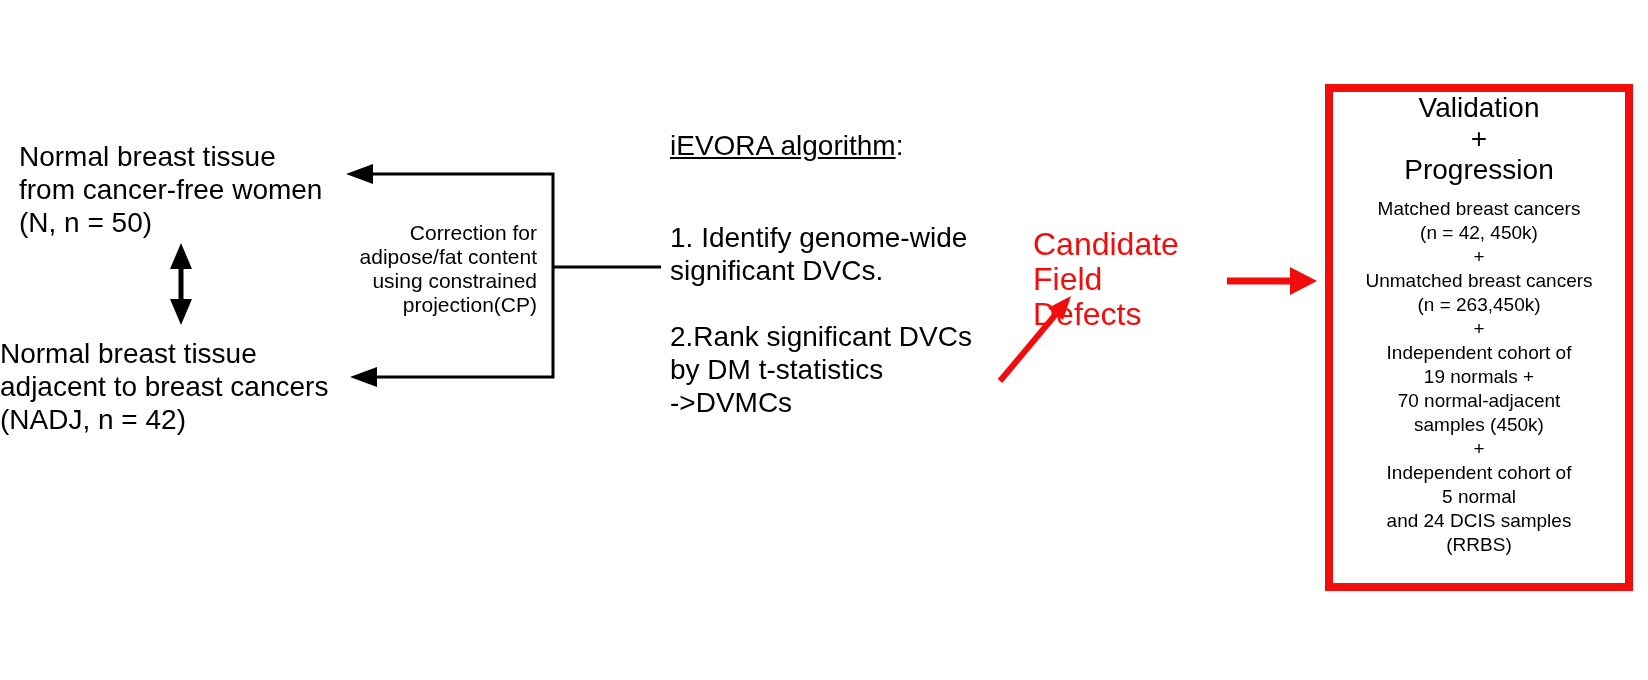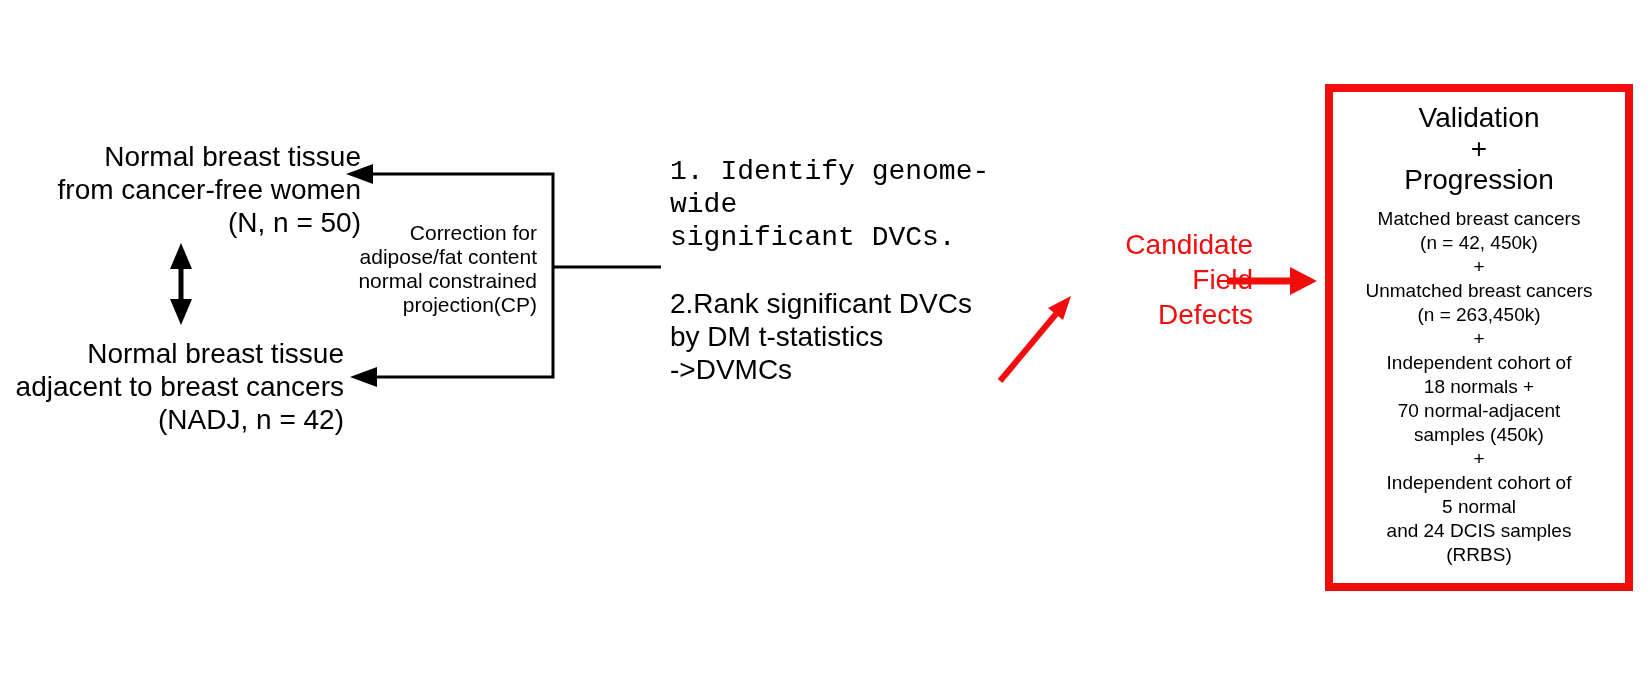--- a/index.html
+++ b/index.html
@@ -15,57 +15,56 @@
   .lines-layer {
     position: absolute;
     left: 0; top: 0;
     width: 1648px; height: 680px;
     pointer-events: none;
   }
   .txt {
     position: absolute;
     white-space: pre-line;
   }
-  .center { text-align: right; }
+  .center { text-align: left; }
   .right  { text-align: right; }
 
   
   .cohort-top    { left: 19px;  top: 140px; width: 342px; font-size: 28px; line-height: 33px; }
   .cohort-bottom { left: 0px;   top: 337px; width: 344px; font-size: 28px; line-height: 33px; }
 
   
   .assay-label   { left: 207px; top: 254px; font-size: 21px; line-height: 24px; }
   .correction    { left: 307px; top: 221px; width: 230px; font-size: 21px; line-height: 24px; }
 
   
   .algorithm { left: 670px; top: 96px; width: 320px; font-size: 28px; line-height: 33px; }
   .algo-title { white-space: pre-line; }
   .algo-title .u { text-decoration: underline; }
   .algo-step { white-space: pre-line; }
-  .algo-step.s1 { margin-top: 26px; font-family: Liberation Mono, monospace; }
+  .algo-step.s1 { margin-top: 26px; }
   .algo-step.s2 { }
   .algo-step.s3 { margin-top: 16px; }
 
   
   .candidate {
     left: 1033px; top: 227px; width: 220px;
-    font-size: 28px; line-height: 35px;
+    font-size: 32px; line-height: 35px;
     color: var(--red, #f20d0d);
   }
 
   
   .validation-box {
     position: absolute;
     left: 1325px; top: 84px;
     width: 308px; height: 507px;
     border: 8px solid var(--red, #f20d0d);
     box-sizing: border-box;
   }
   .box-title {
-    margin-top: 10px;
     font-size: 28px; line-height: 31px;
     text-align: center; white-space: pre-line;
   }
   .box-body {
     margin-top: 12px;
     font-size: 19px; line-height: 24px;
     text-align: center; white-space: pre-line;
   }
 </style>
 </head>
@@ -103,24 +102,25 @@
 from cancer-free women
 (N, n = 50)</div>
 
 
   <div class="txt center cohort-bottom">Normal breast tissue
 adjacent to breast cancers
 (NADJ, n = 42)</div>
 
   <div class="txt right correction">Correction for
 adipose/fat content
-normal constrained
+using constrained
 projection(CP)</div>
 
   <div class="txt algorithm">
+    <div class="algo-title"><span class="u">iEVORA algorithm</span><span>:</span></div>
     <div class="algo-step s1">1. Identify genome-wide
 significant DVCs.</div>
     <div class="algo-step s2">2.Rank significant DVCs
 by DM t-statistics
 -&gt;DVMCs</div>
   </div>
 
   <div class="txt center candidate">Candidate
 Field
 Defects</div>
@@ -129,21 +129,21 @@
     <div class="box-title">Validation
 +
 Progression</div>
     <div class="box-body">Matched breast cancers
 (n = 42, 450k)
 +
 Unmatched breast cancers
 (n = 263,450k)
 +
 Independent cohort of
-18 normals +
+19 normals +
 70 normal-adjacent
 samples (450k)
 +
 Independent cohort of
 5 normal
 and 24 DCIS samples
 (RRBS)</div>
   </div>
 
 </div>

